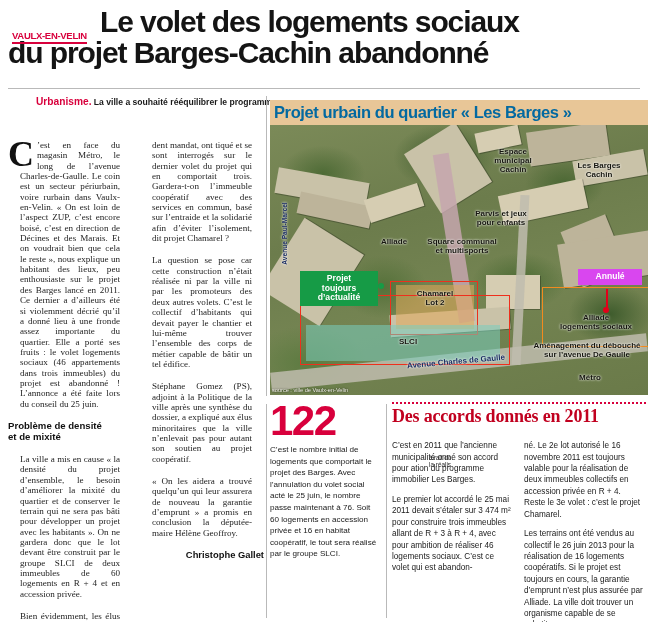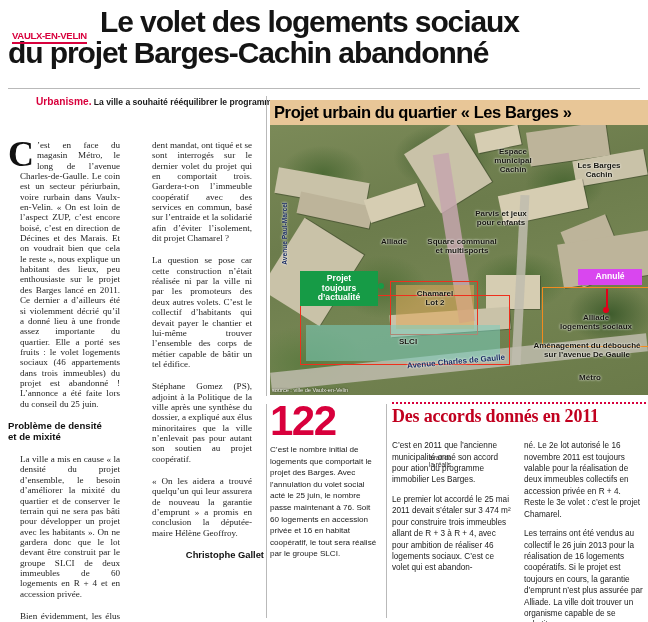--- a/index.html
+++ b/index.html
@@ -47,21 +47,21 @@
     font-size:9.6px;line-height:10.6px;color:#111;margin:4px 0 1px;text-align:left;}
   .byline{font-family:"Liberation Sans",sans-serif;font-weight:bold;
     font-size:9.4px;text-align:right;margin-top:2px;color:#111;}
 
   .vrule{position:absolute;background:#b9b9b9;width:1px;}
 
   
   .mappanel{position:absolute;left:270px;top:100px;width:378px;height:295px;overflow:hidden;}
   .mapband{position:absolute;left:0;top:0;width:378px;height:25px;background:#e8c697;}
   .mapband .t{font-family:"Liberation Sans",sans-serif;font-weight:bold;
-    font-size:16.5px;line-height:25px;color:#000000;padding-left:4px;letter-spacing:-0.4px;}
+    font-size:16.5px;line-height:25px;color:#0369a1;padding-left:4px;letter-spacing:-0.4px;}
   .photo{position:absolute;left:0;top:25px;width:378px;height:270px;overflow:hidden;
     background:#6f7a4a;}
   .photo .base{position:absolute;inset:0;
     background:
       radial-gradient(ellipse 60px 40px at 14% 18%, #4e6b36 0%, rgba(78,107,54,0) 70%),
       radial-gradient(ellipse 70px 46px at 46% 12%, #3f5c2d 0%, rgba(63,92,45,0) 72%),
       radial-gradient(ellipse 55px 38px at 78% 22%, #4a6733 0%, rgba(74,103,51,0) 72%),
       radial-gradient(ellipse 60px 44px at 30% 60%, #55713a 0%, rgba(85,113,58,0) 72%),
       radial-gradient(ellipse 66px 40px at 66% 58%, #4b6a33 0%, rgba(75,106,51,0) 72%),
       radial-gradient(ellipse 58px 42px at 90% 70%, #3f5c2d 0%, rgba(63,92,45,0) 72%),

